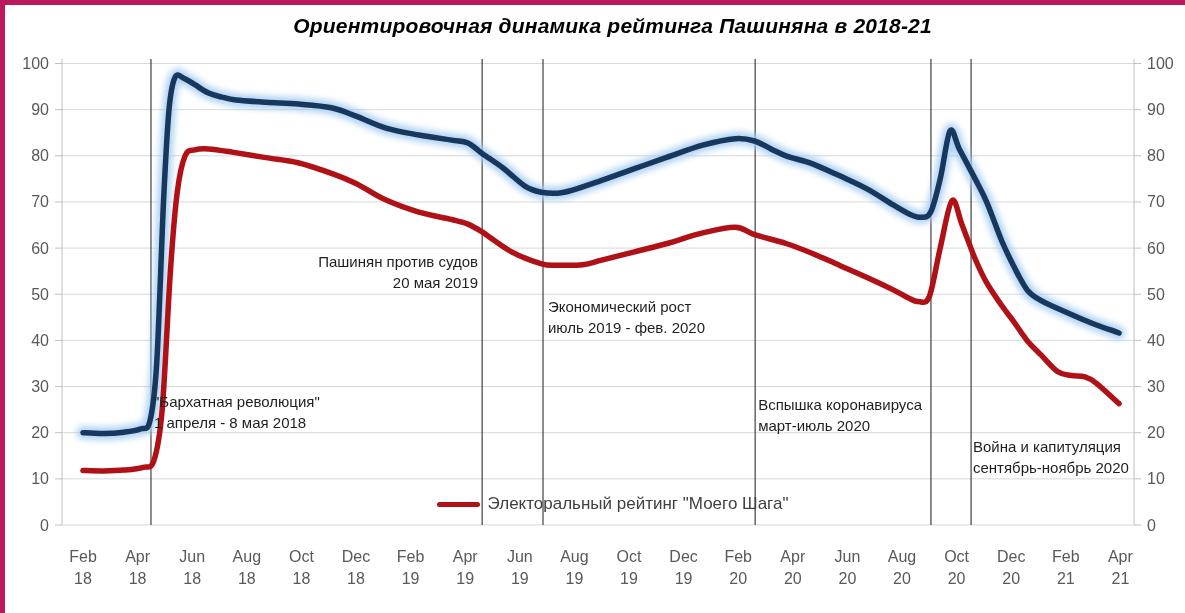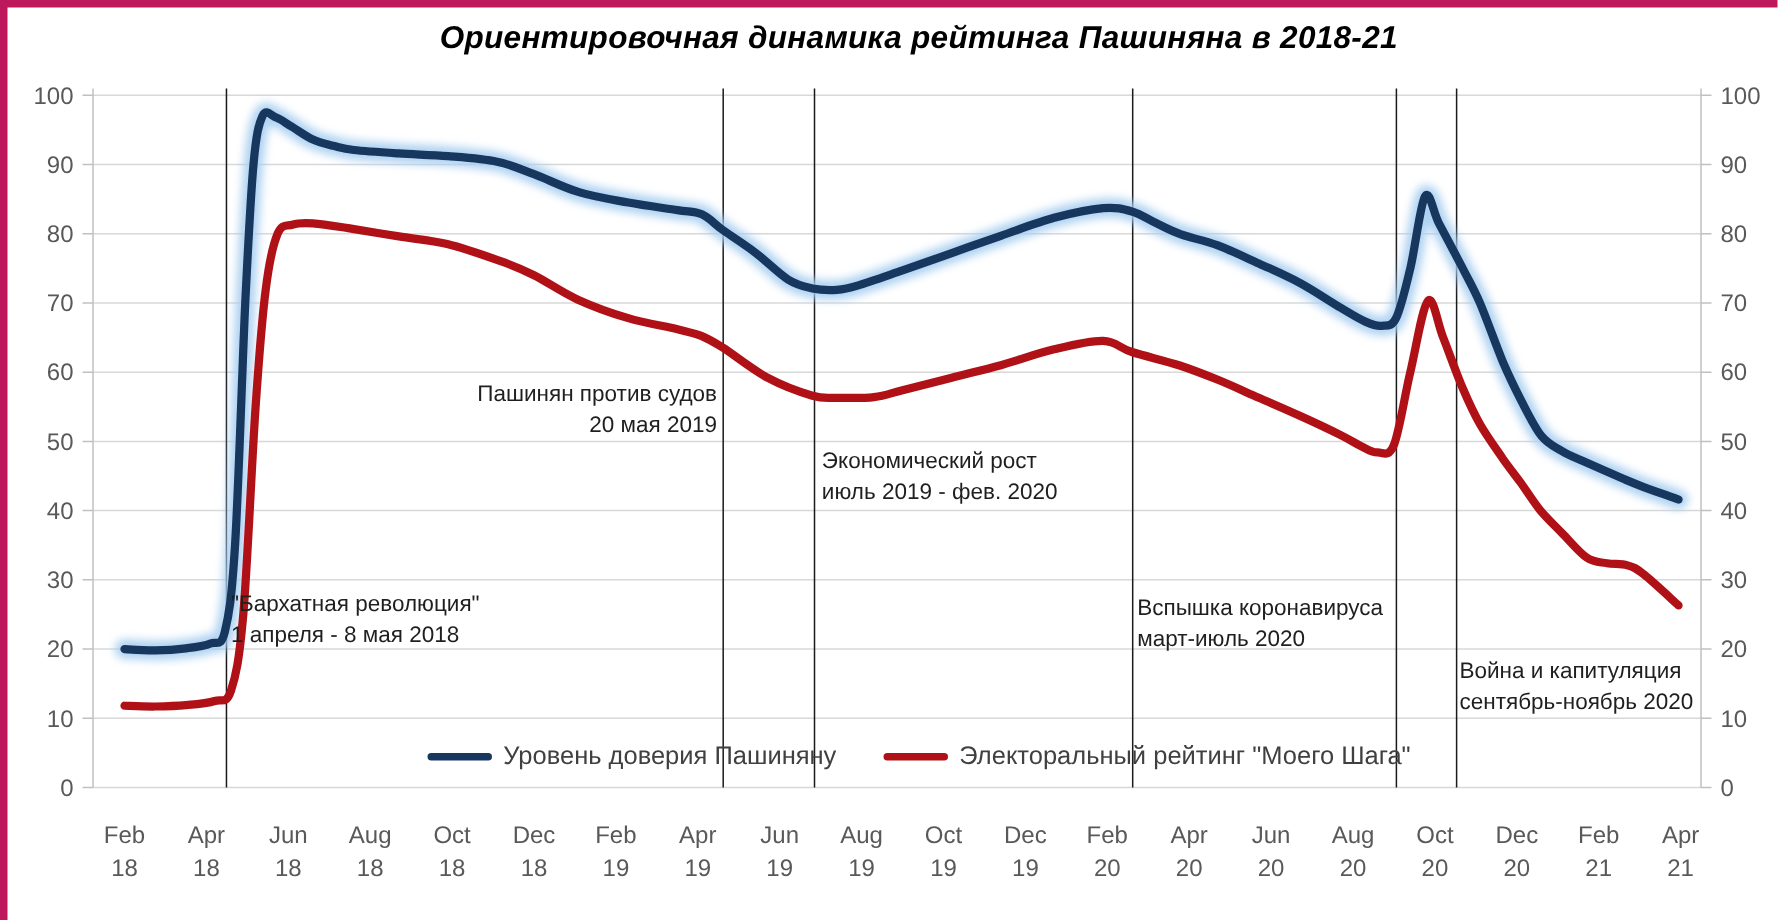--- a/index.html
+++ b/index.html
@@ -153,21 +153,17 @@
         <text x="542.9190000000001" y="327.67199999999997" text-anchor="start" font-size="15" fill="#1f1f1f">июль 2019 - фев. 2020</text>
         <text x="753.129" y="405.01" text-anchor="start" font-size="15" fill="#1f1f1f">Вспышка коронавируса</text>
         <text x="753.129" y="425.51" text-anchor="start" font-size="15" fill="#1f1f1f">март-июль 2020</text>
         <text x="967.98" y="447.0065" text-anchor="start" font-size="15" fill="#1f1f1f">Война и капитуляция</text>
         <text x="967.98" y="467.5065" text-anchor="start" font-size="15" fill="#1f1f1f">сентябрь-ноябрь 2020</text>
       </g>
   </svg>
 
   <div class="legend">
     <div class="legend-item">
-      <span class="swatch" id="sw-trust" style="background: rgb(23, 55, 94);"></span>
-      <span>Уровень доверия Пашиняну</span>
-    </div>
-    <div class="legend-item">
       <span class="swatch" id="sw-elec" style="background: rgb(176, 17, 23);"></span>
       <span>Электоральный рейтинг "Моего Шага"</span>
     </div>
   </div>
 </div>
 
 </body></html>

